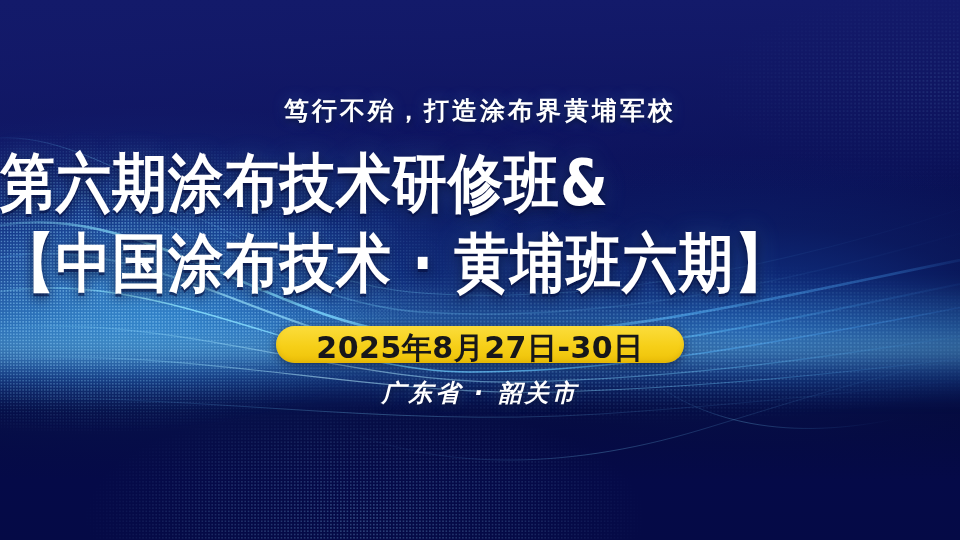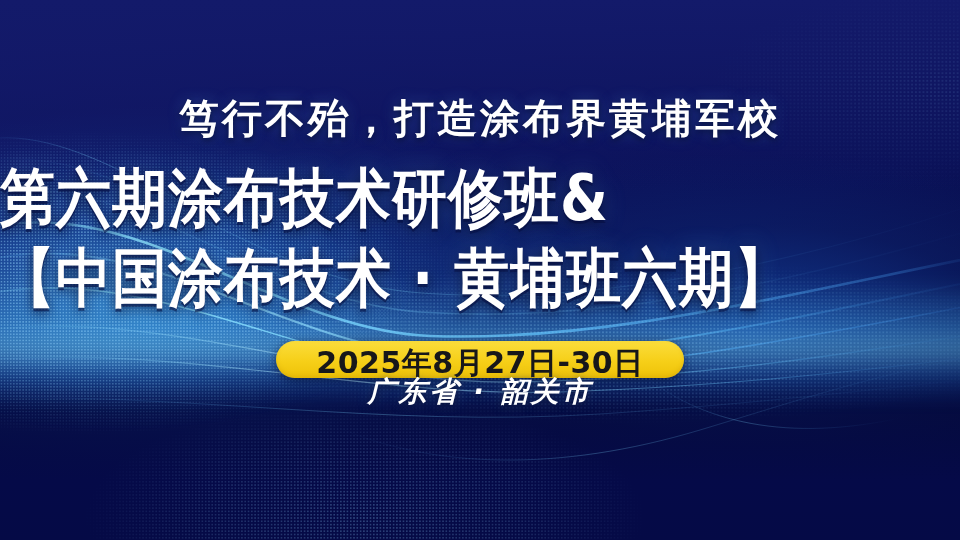--- a/index.html
+++ b/index.html
@@ -107,21 +107,21 @@
     position: absolute;
     inset: 0;
     display: flex;
     flex-direction: column;
     align-items: center;
   }
 
   .tagline {
     margin-top: 98px;
     font-family: "DejaVu Serif", "Liberation Serif", serif;
-    font-size: 40px;
+    font-size: 25px;
     font-weight: 700;
     letter-spacing: 3px;
     color: #ffffff;
     text-shadow: 0 2px 6px rgba(0,8,40,0.85), 0 0 14px rgba(90,160,255,0.35);
     white-space: nowrap;
     line-height: 1;
   }
 
   .title-block {
     margin-top: 26px;
@@ -161,22 +161,23 @@
     font-family: "DejaVu Sans", "Liberation Sans", sans-serif;
     font-size: 30px;
     font-weight: 700;
     color: #17171a;
     letter-spacing: 0.5px;
     white-space: nowrap;
     line-height: 1;
   }
 
   .location {
+    margin-top: 18px;
     font-family: "DejaVu Sans", "Liberation Sans", sans-serif;
-    font-size: 28px;
+    font-size: 24px;
     font-weight: 700;
     font-style: italic;
     color: #ffffff;
     letter-spacing: 3px;
     white-space: nowrap;
     text-shadow: 0 2px 7px rgba(2,6,40,0.9), 0 0 14px rgba(120,190,255,0.3);
     line-height: 1;
   }
 </style>
 </head>

